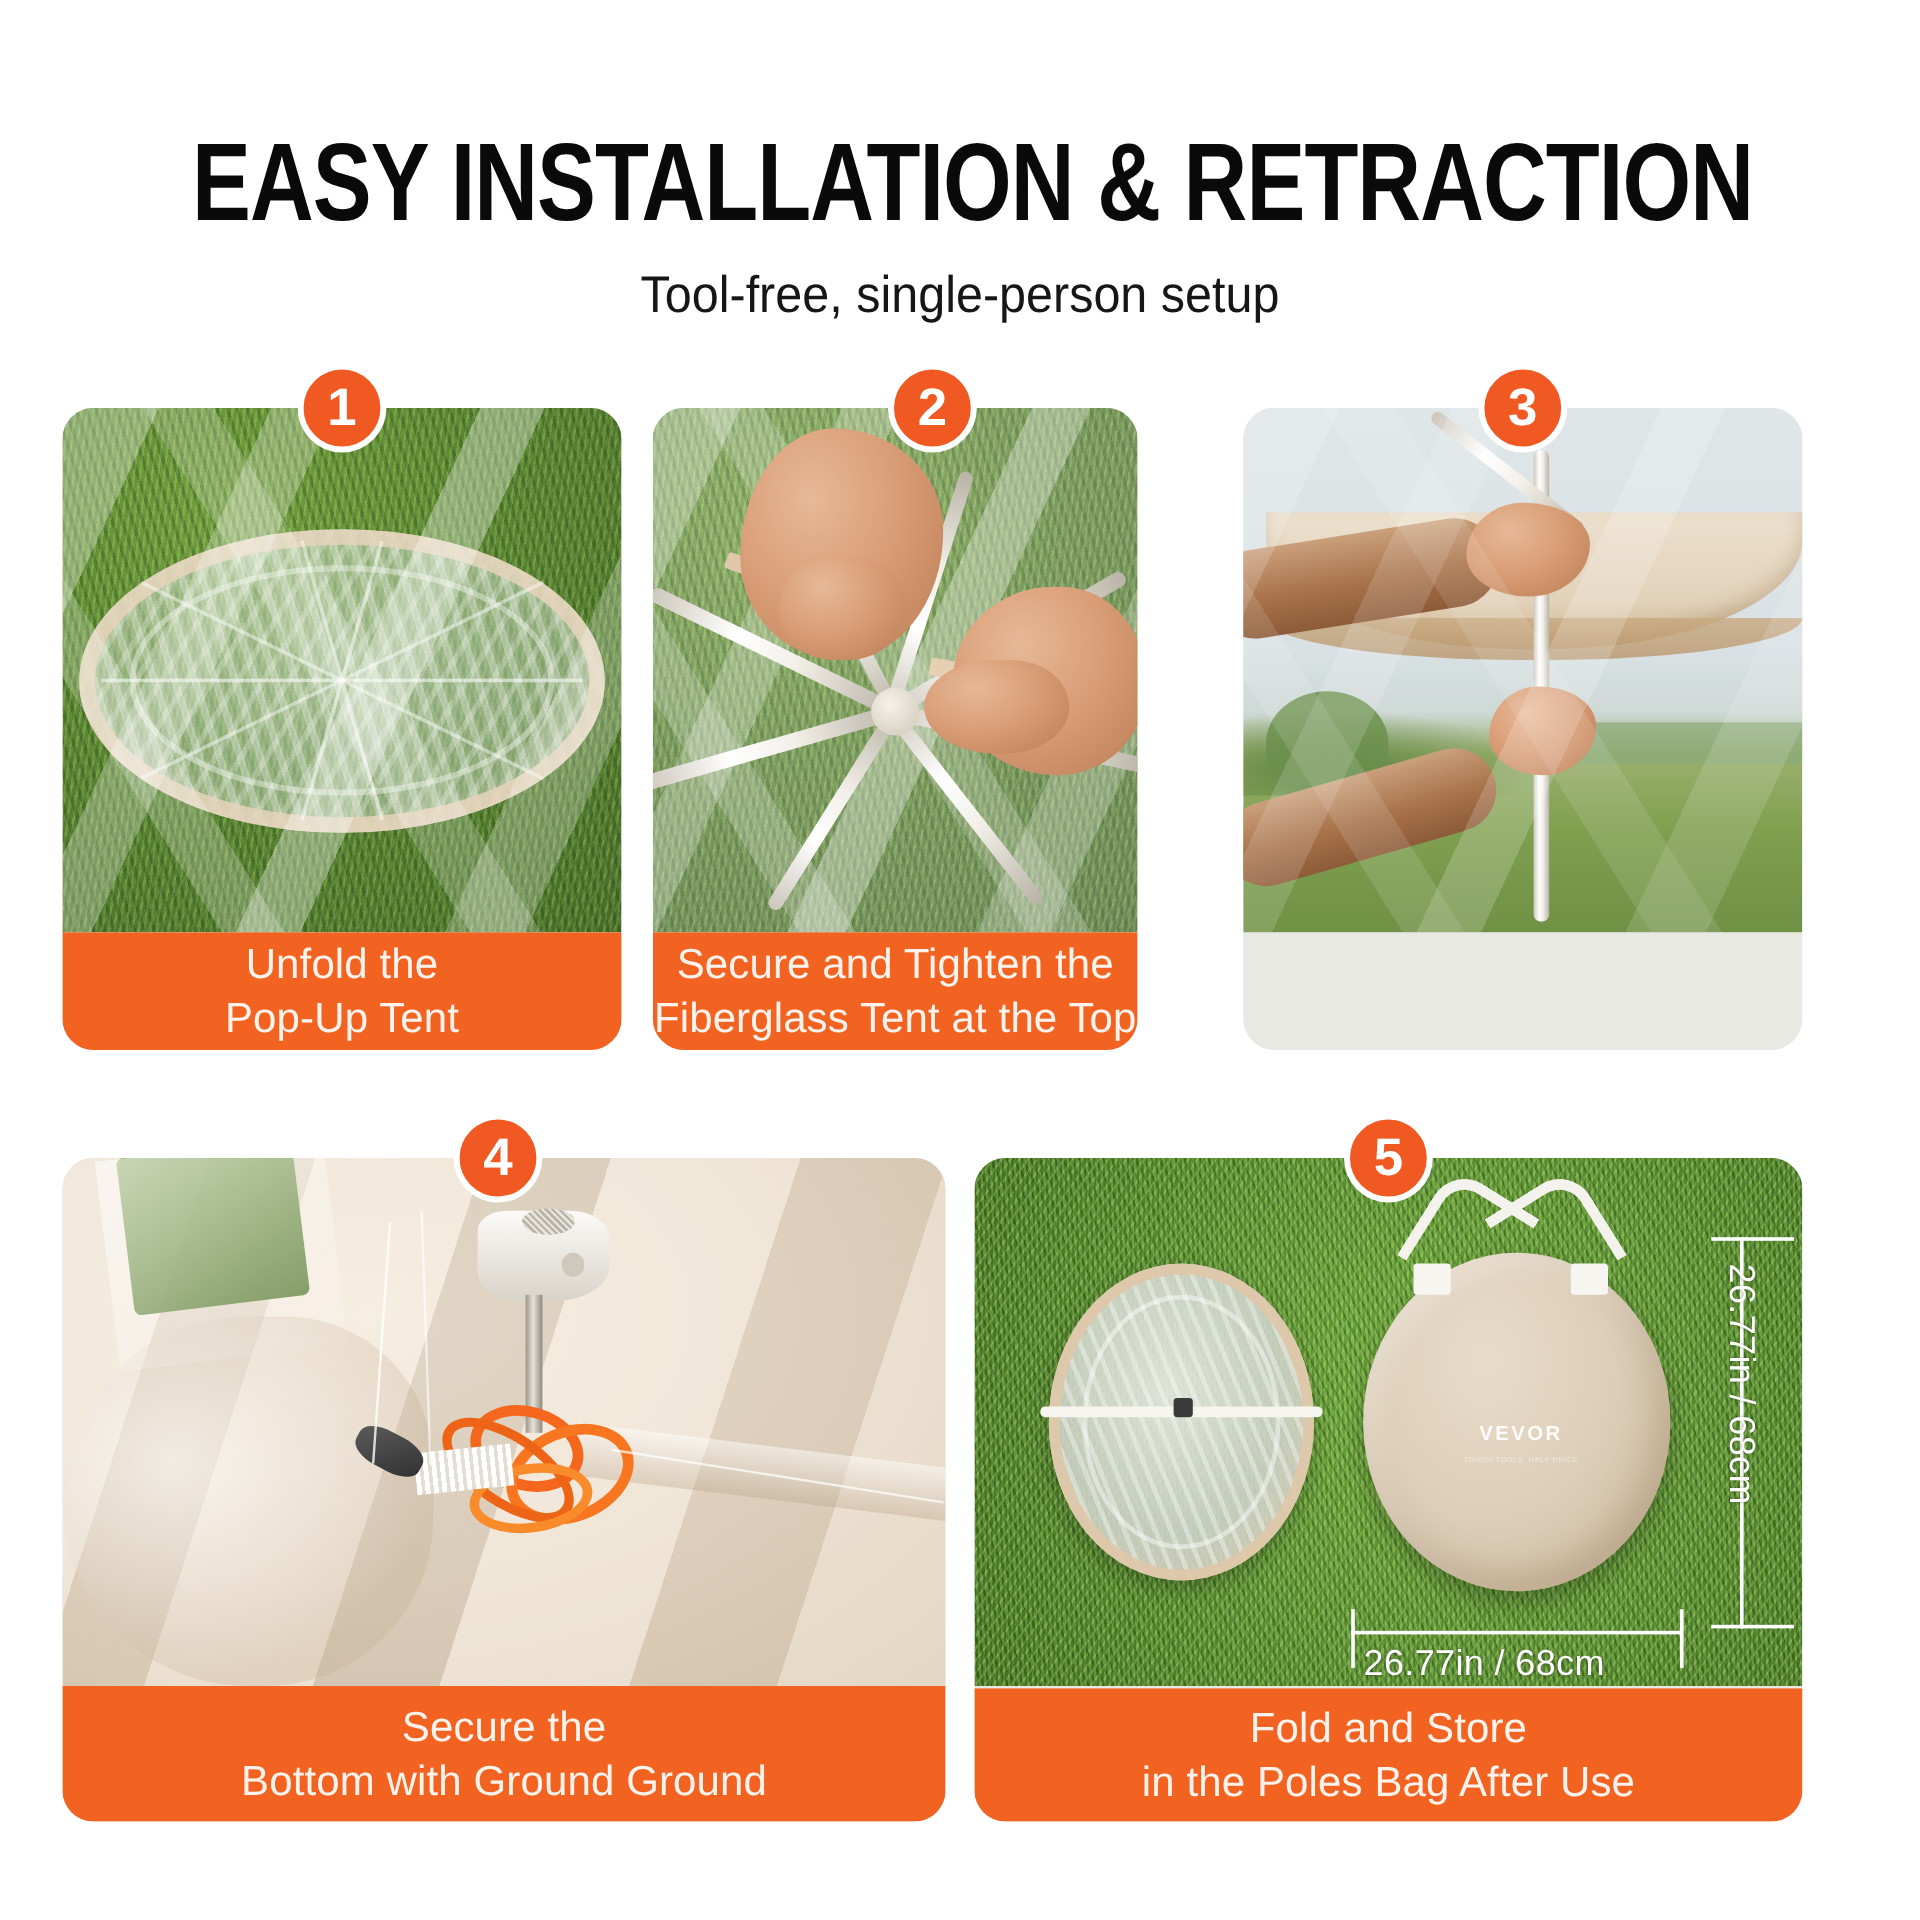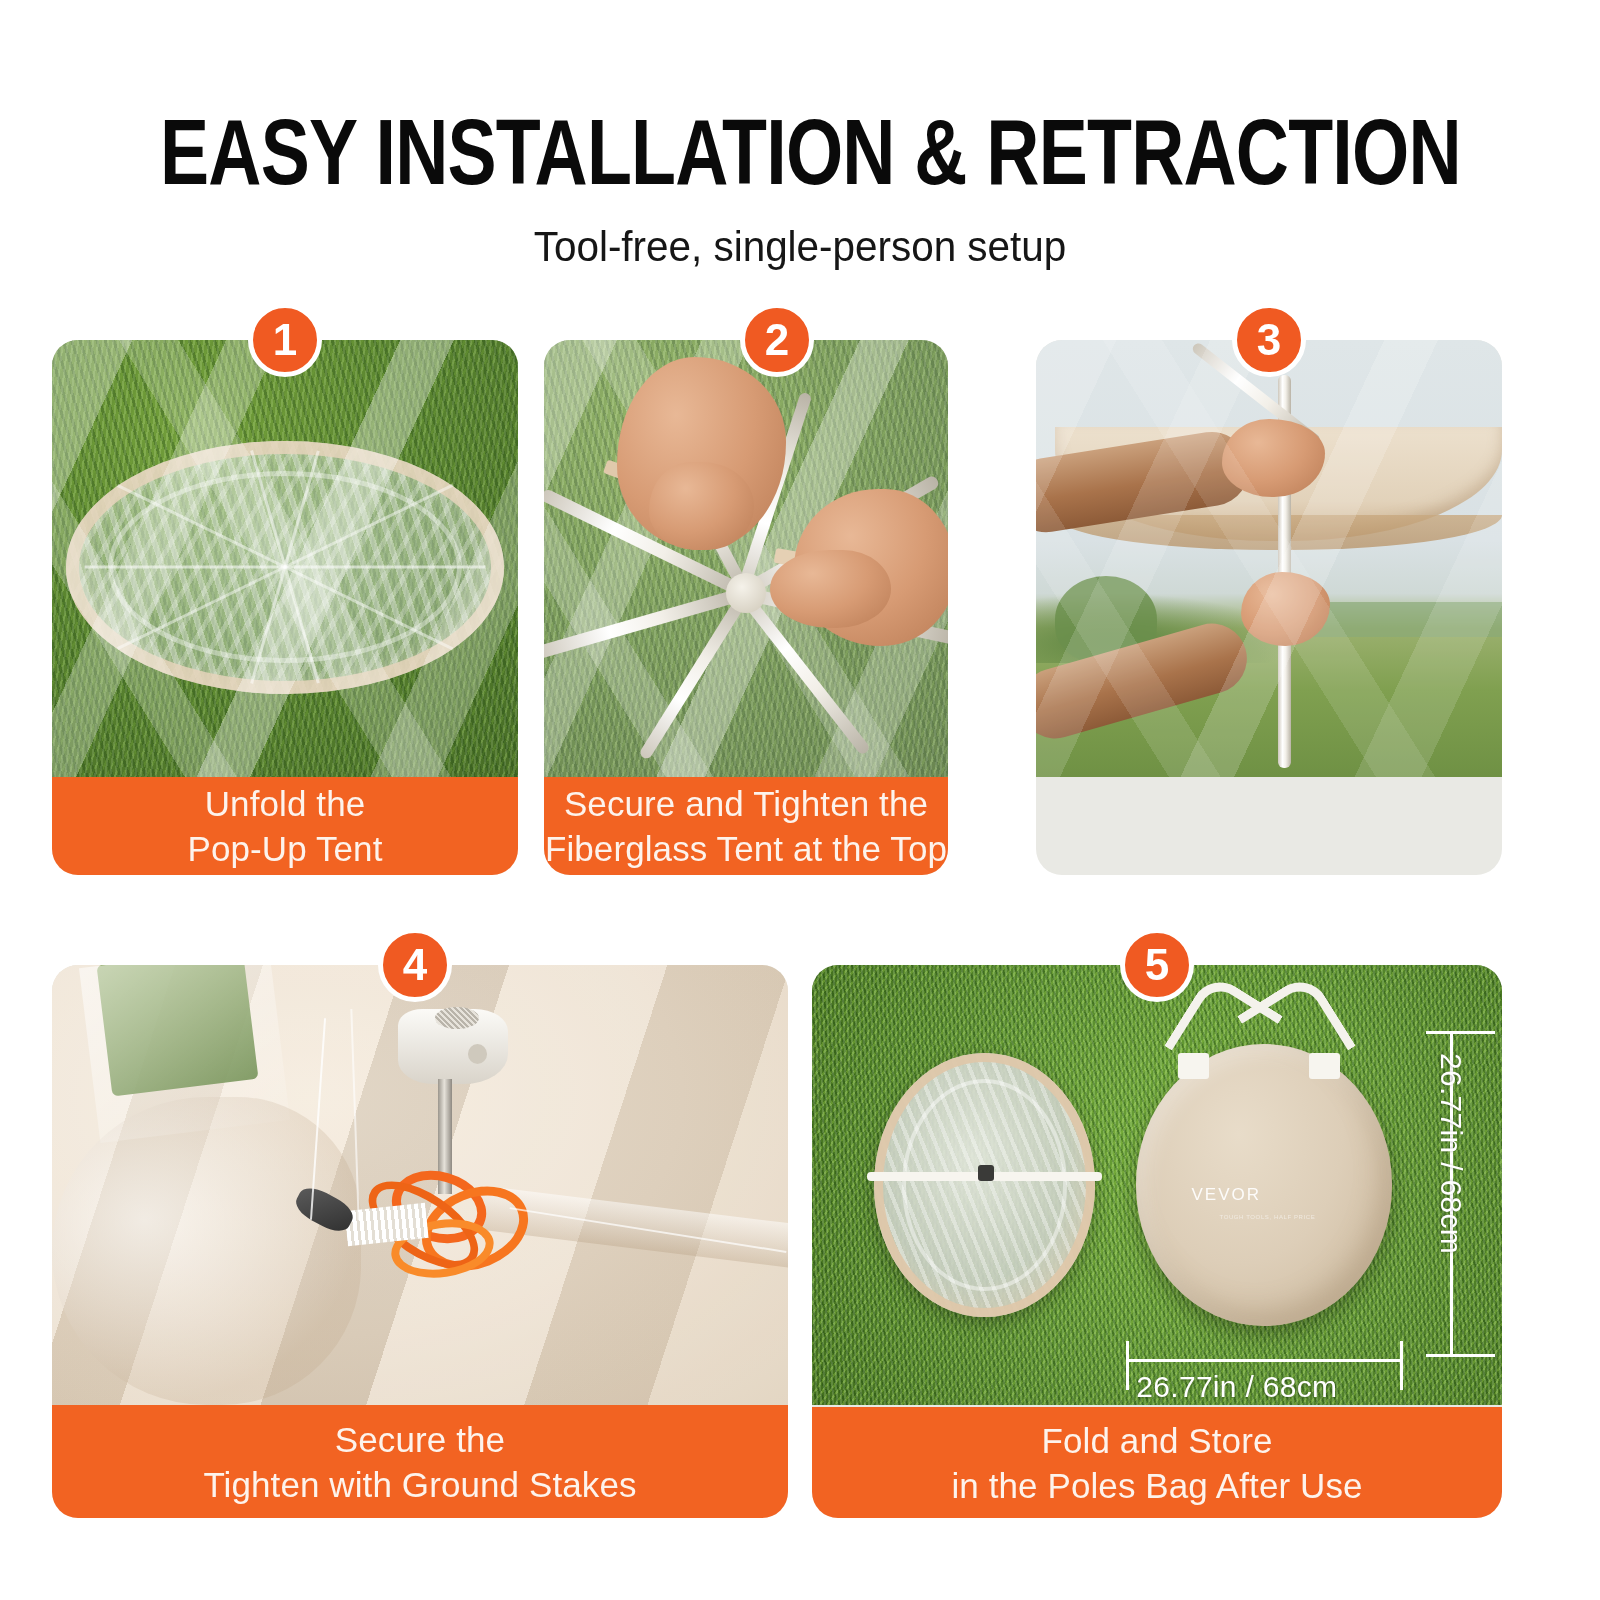--- a/index.html
+++ b/index.html
@@ -151,22 +151,23 @@
     letter-spacing: 0.3px;
     white-space: nowrap;
     text-shadow: 0 1px 3px rgba(0,0,0,.35);
   }
   .dim-label-v { transform-origin: left top; transform: rotate(90deg); }
 
   .vevor-logo {
     position: absolute;
     color: rgba(255,255,255,.92);
     font-size: 17px;
-    font-weight: 400;
+    font-weight: 700;
     letter-spacing: 2px;
+    text-align: center;
   }
   .vevor-sub {
     position: absolute;
     color: rgba(255,255,255,.55);
     font-size: 6px;
     letter-spacing: .6px;
     text-align: center;
     white-space: nowrap;
   }
 </style>
@@ -332,21 +333,21 @@
       <div style="position:absolute;left:33%;top:52%;width:8%;height:7%;border-radius:40%;
                   background:linear-gradient(135deg,#5d5d5d,#2f2f2f);transform:rotate(28deg);"></div>
 
       <div style="position:absolute;left:36%;top:12%;width:2px;height:46%;background:rgba(255,255,255,.8);transform:rotate(4deg);"></div>
       <div style="position:absolute;left:41%;top:10%;width:2px;height:48%;background:rgba(255,255,255,.6);transform:rotate(-2deg);"></div>
       <div style="position:absolute;left:62%;top:60%;width:38%;height:2px;background:rgba(255,255,255,.7);transform:rotate(9deg);"></div>
     </div>
   </div>
   <div class="caption" style="height:113px;">
     <span class="cl">Secure the</span>
-    <span class="cl">Tighten with Ground Stakes</span>
+    <span class="cl">Bottom with Ground Ground</span>
   </div>
 </div>
 <div class="badge" style="left:378px; top:928px;">
   <span>4</span>
 </div>
 
 <div class="card" style="left:812px; top:965px; width:690px; height:553px;">
   <div class="photo" style="height:440px;">
     <div class="scene">
       <div class="grass-turf"></div>

